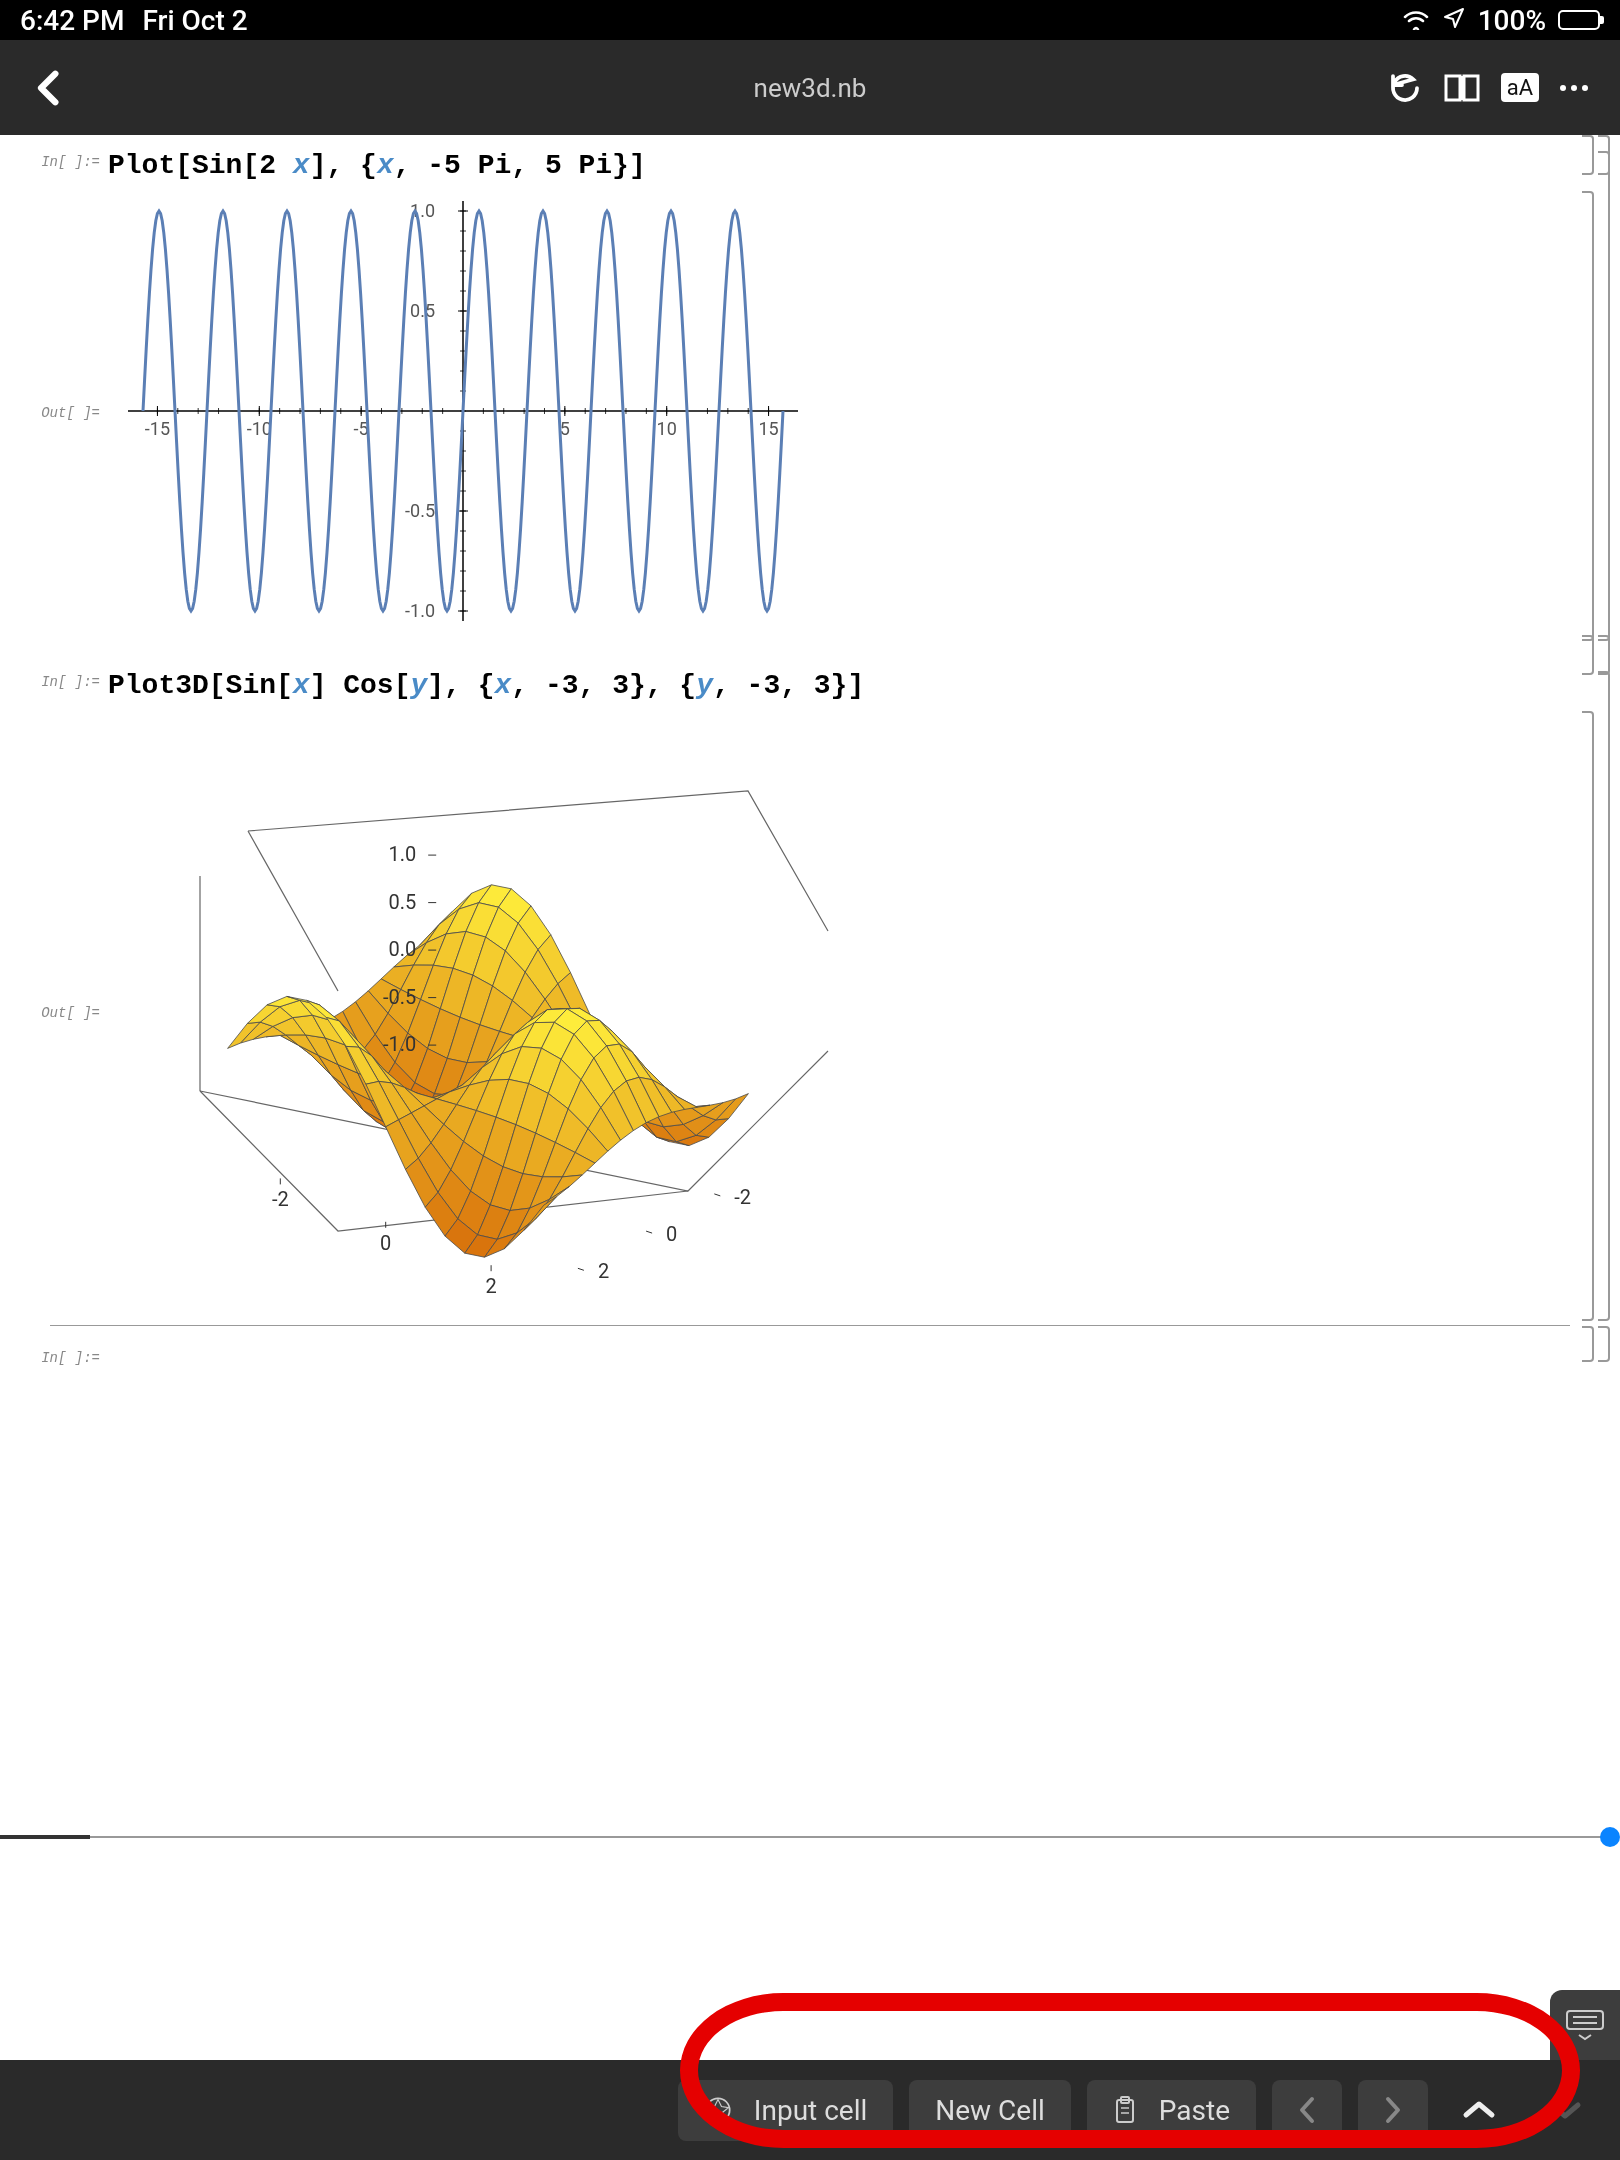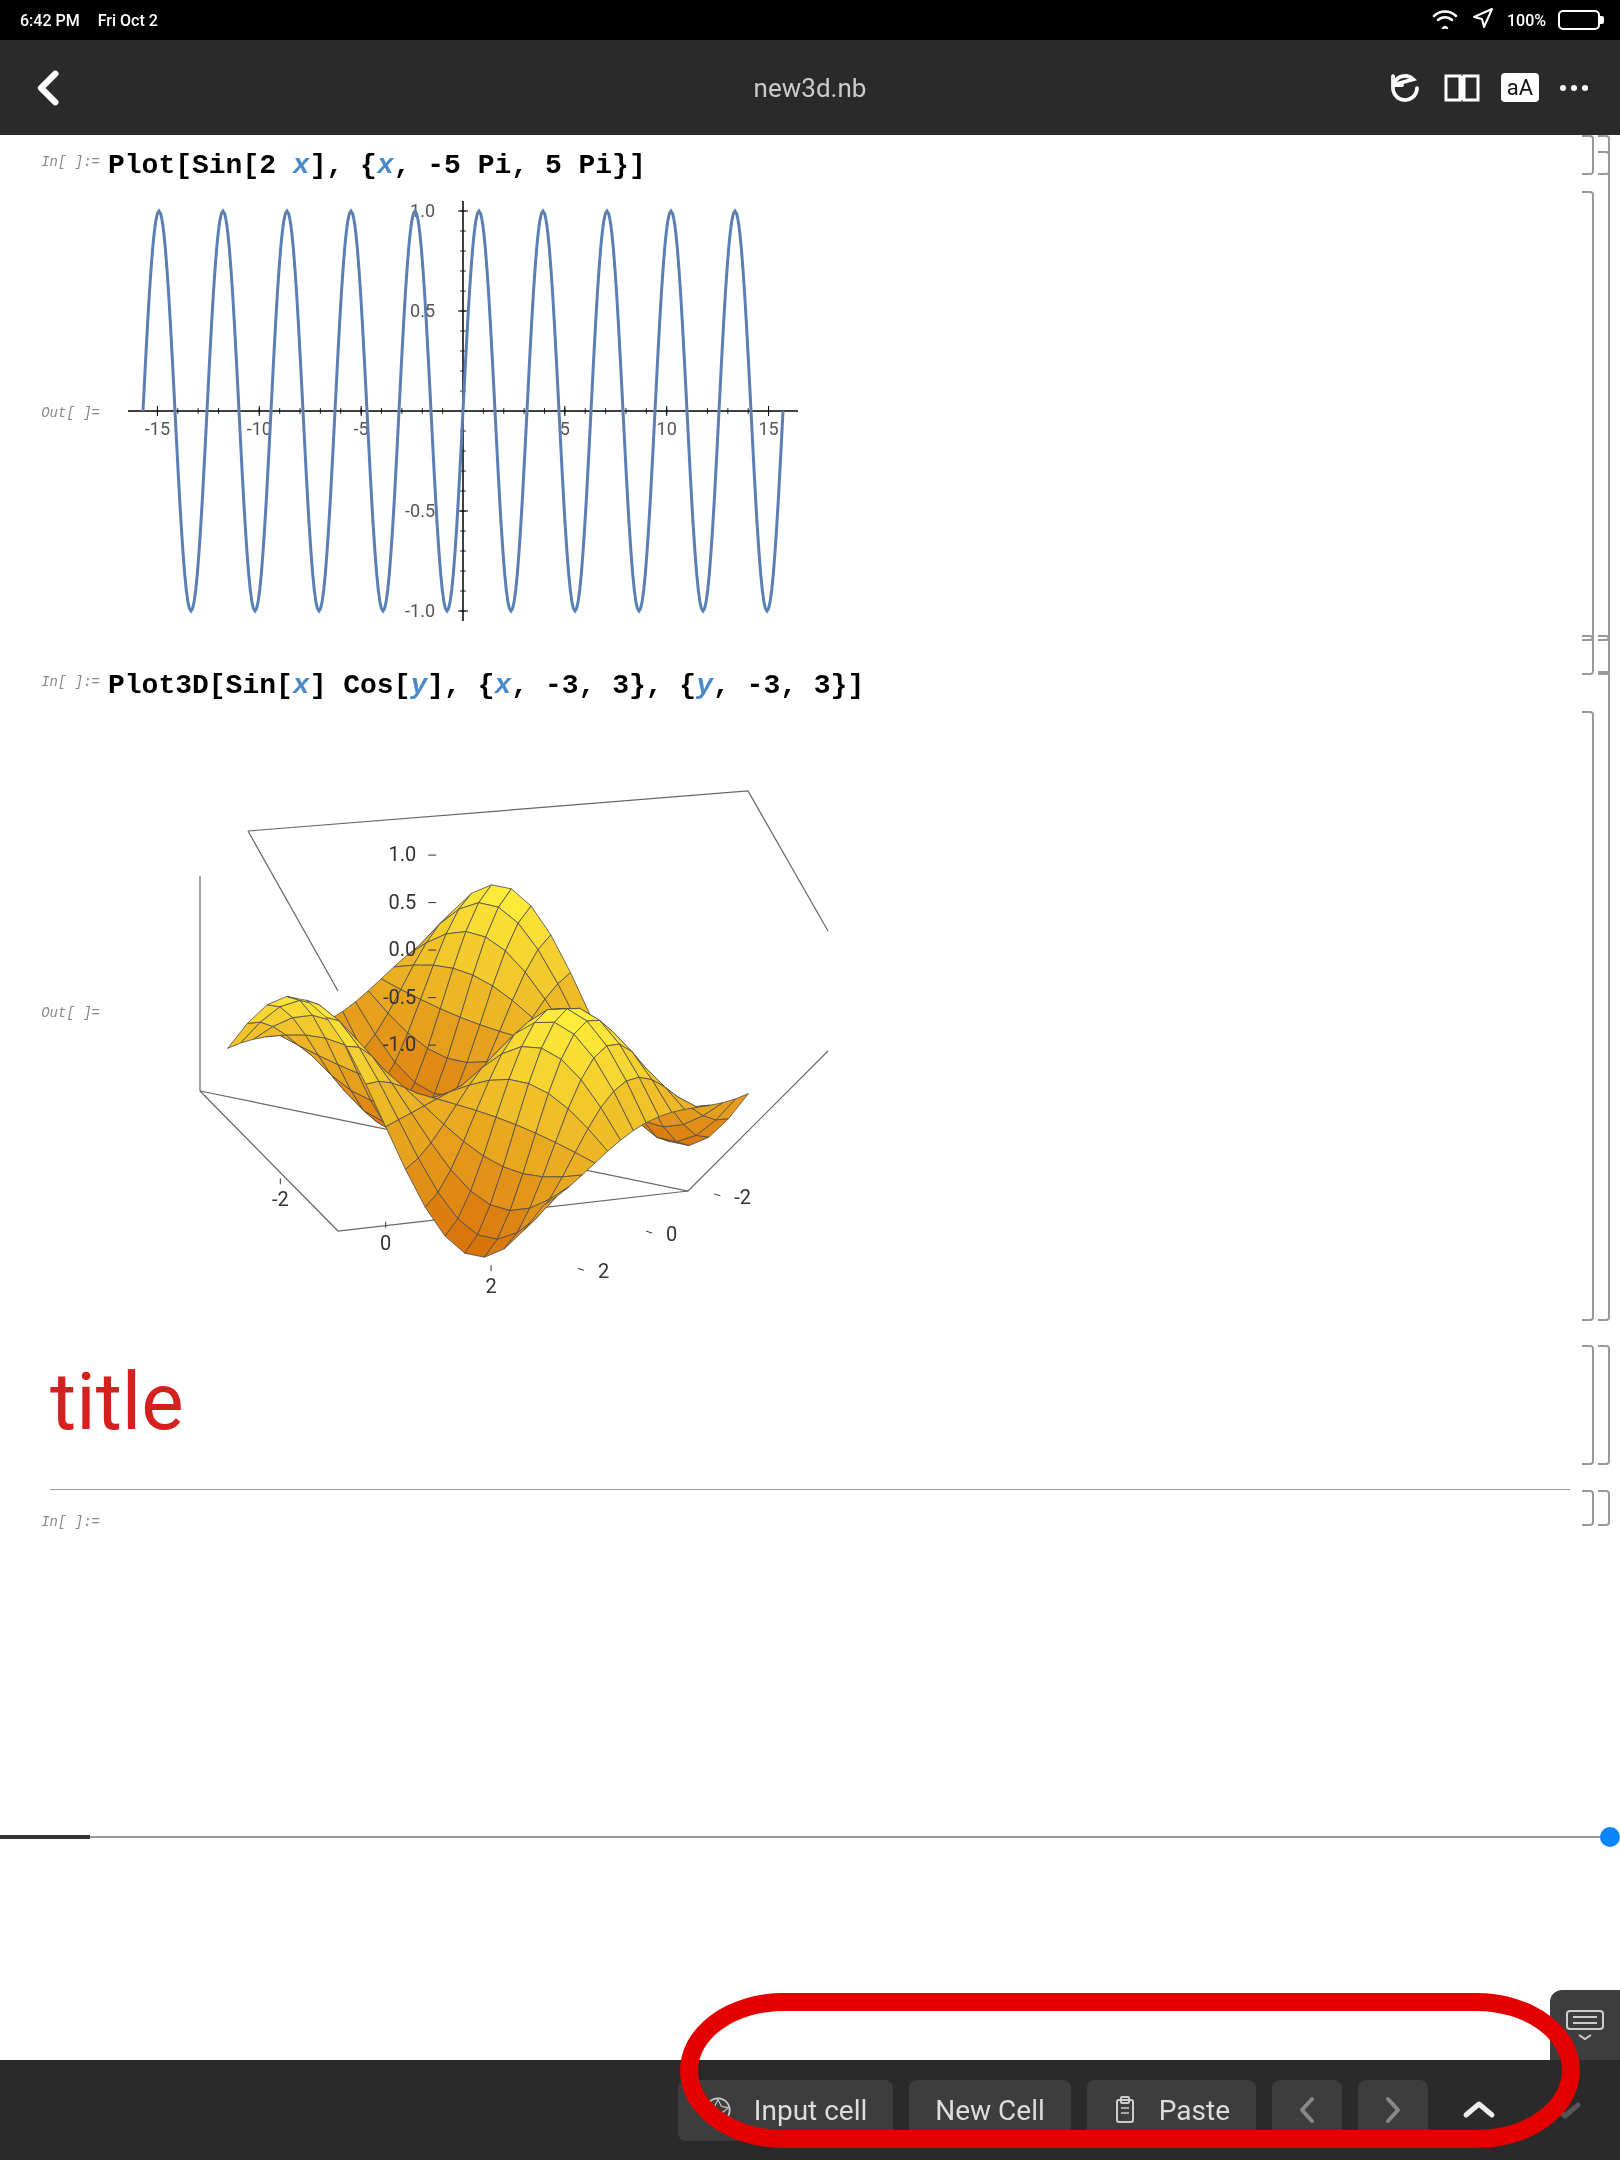--- a/index.html
+++ b/index.html
@@ -1,19 +1,19 @@
 <!DOCTYPE html>
 <html><head>
 <meta charset="utf-8">
 <style>
   * { margin: 0; padding: 0; box-sizing: border-box; }
   html, body { width: 1620px; height: 2160px; font-family: -apple-system, BlinkMacSystemFont, "Segoe UI", Roboto, sans-serif; background: #f0f0f0; overflow: hidden; }
 
   
-  .status-bar { background: #000; color: #fff; height: 40px; display: flex; align-items: center; justify-content: space-between; padding: 0 20px; font-size: 16px; font-weight: 500; }
+  .status-bar { background: #000; color: #fff; height: 40px; display: flex; align-items: center; justify-content: space-between; padding: 0 20px; font-size: 28px; font-weight: 500; }
   .status-left { display: flex; gap: 18px; }
   .status-right { display: flex; align-items: center; gap: 12px; }
   .battery { display: inline-flex; align-items: center; }
   .battery-body { width: 42px; height: 20px; border: 2px solid #fff; border-radius: 5px; position: relative; }
   .battery-body::after { content: ""; position: absolute; right: -6px; top: 4px; width: 4px; height: 8px; background: #fff; border-radius: 0 2px 2px 0; }
   .battery-fill { background: #fff; height: 100%; width: 100%; border-radius: 2px; }
 
   
   .top-toolbar { background: #2a2a2a; height: 95px; display: flex; align-items: center; justify-content: space-between; padding: 0 30px; position: relative; }
   .toolbar-title { position: absolute; left: 50%; transform: translateX(-50%); color: #ccc; font-size: 26px; }
@@ -537,27 +537,20 @@
             <line x1="469.9" y1="557.3" x2="475.9" y2="559.3" stroke="#333"></line>
           </g>
       </svg>
     </div>
     <div class="bracket-group">
       <div class="bracket" style="right:0;top:-40px;height:650px;width:12px;"></div>
       <div class="bracket" style="right:16px;top:0;height:610px;width:12px;"></div>
     </div>
   </div>
 
-  <div style="position:relative;">
-    <div class="title-cell">title</div>
-    <div class="bracket-group" style="top:30px;bottom:10px;">
-      <div class="bracket" style="right:0;top:0;height:120px;width:12px;"></div>
-      <div class="bracket" style="right:16px;top:0;height:120px;width:12px;"></div>
-    </div>
-  </div>
 
   <hr class="section-rule">
 
 
   <div class="cell" style="padding-top:20px;">
     <div class="cell-label">In[ ]:=</div>
     <div class="cell-content">
         <div class="code">&nbsp;</div>
       </div>
     <div class="bracket-group">

